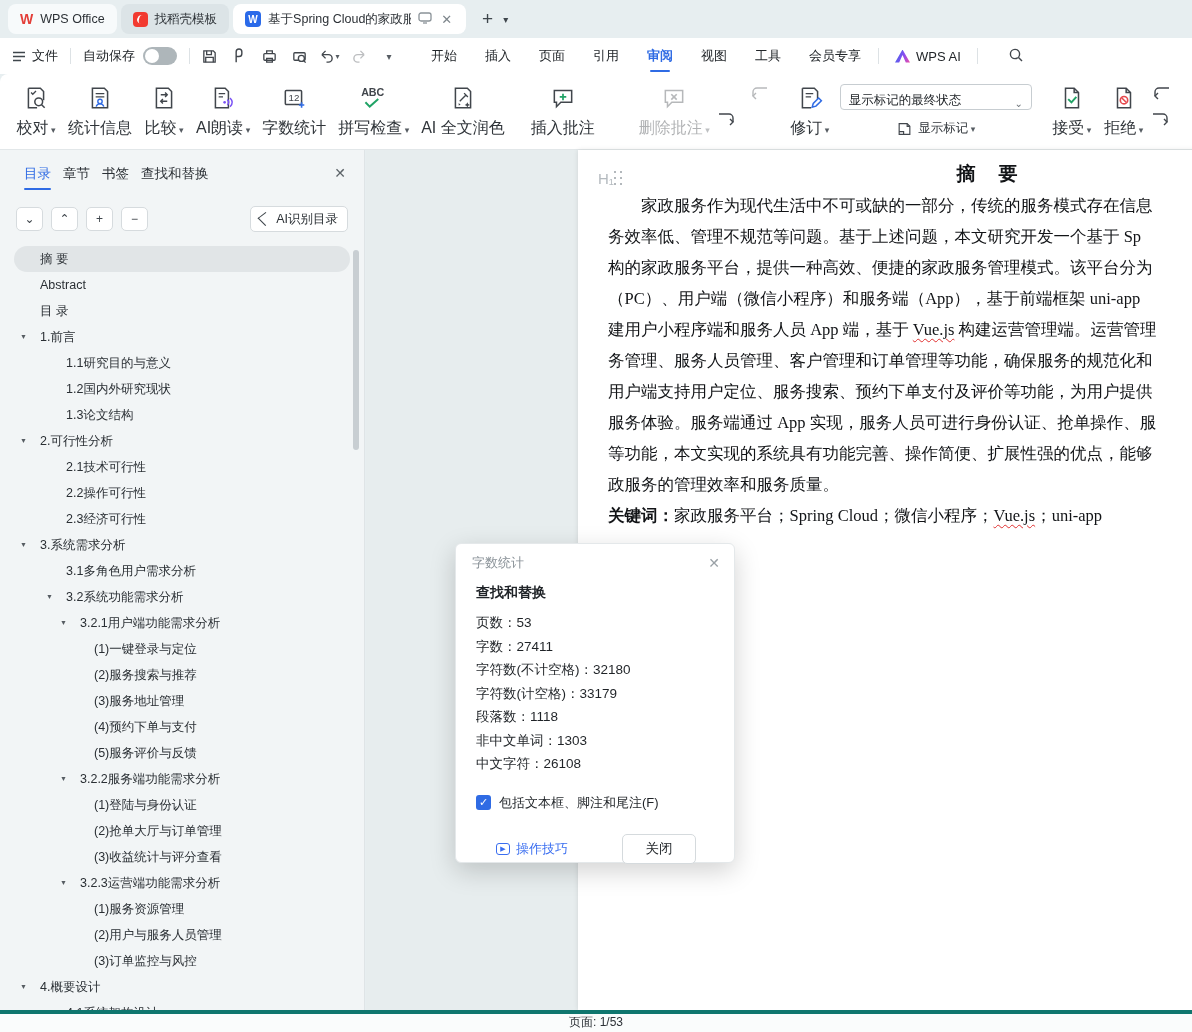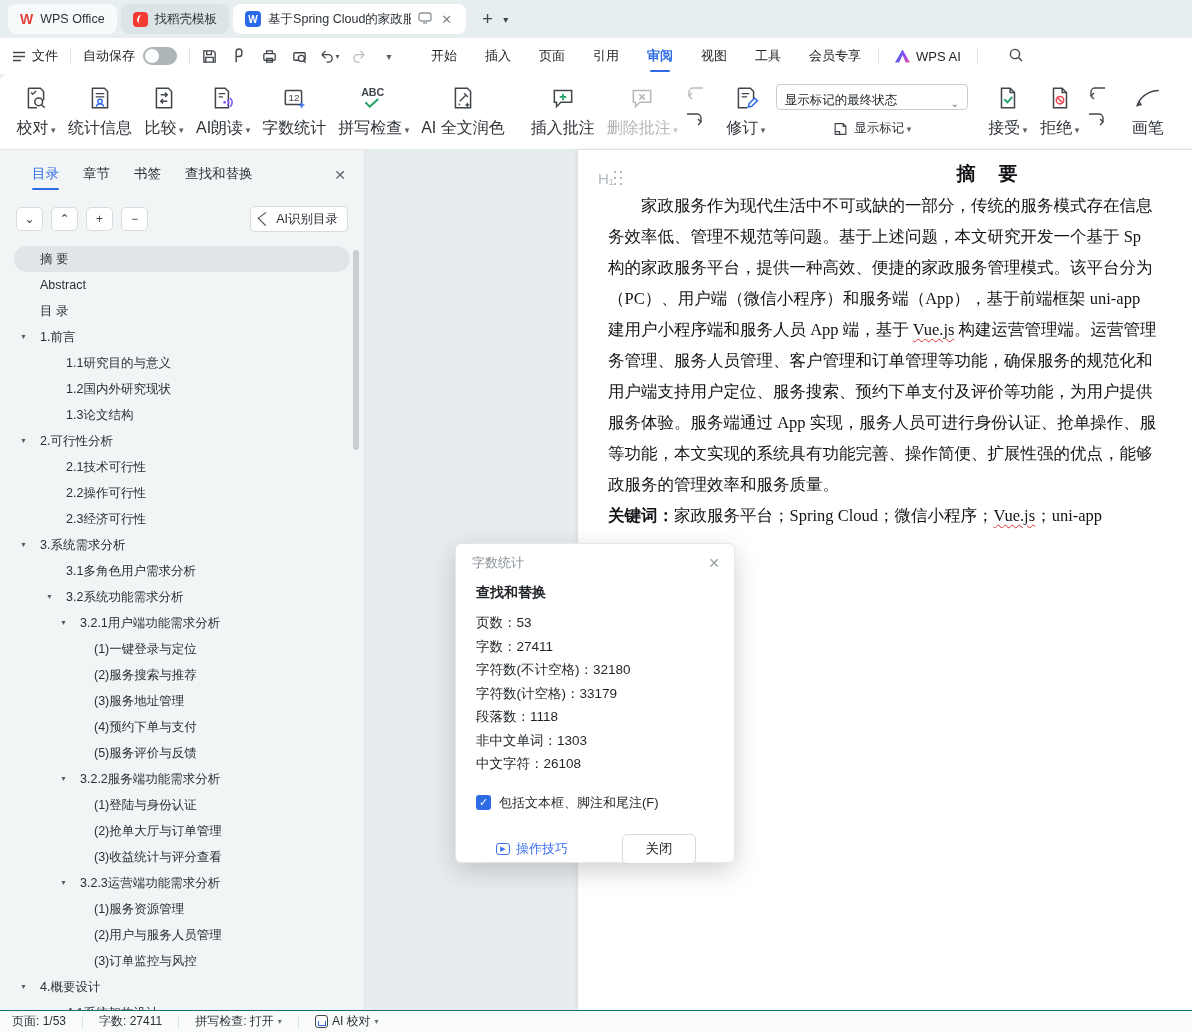--- a/index.html
+++ b/index.html
@@ -37,38 +37,38 @@
   .searchico { margin-left:14px; }
 
   
   .ribbon { position:absolute; left:0; top:74px; width:1192px; height:76px; background:#ffffff; border-bottom:1px solid #e2e7e9; display:flex; align-items:flex-start; padding:0 0 0 10px; border-top-left-radius:8px; }
   .rgroup { display:flex; align-items:flex-start; }
   .rdiv { width:1px; height:56px; background:#e6eaec; margin:10px 7px 0 7px; }
   .rbtn { display:flex; flex-direction:column; align-items:center; gap:5px; padding:9px 6px 0 6px; min-width:52px; }
   .rbtn .ric { height:30px; display:flex; align-items:center; justify-content:center; }
   .rlabel { font-size:16px; color:#30353a; white-space:nowrap; }
   .caret::after { content:" ▾"; font-size:9px; color:#565c62; }
-  .disabled { opacity:.38; }
+  .disabled { opacity:.38;margin-left:32px; }
   .stackcol { display:flex; flex-direction:column; gap:8px; padding-top:11px; }
   .smallico { width:22px; height:18px; display:flex; align-items:center; justify-content:center; }
   .revcol { display:flex; flex-direction:column; padding-top:10px; margin-left:4px; }
   .markup-dd { width:192px; height:26px; border:1px solid #c7cdd1; border-radius:4px; display:flex; align-items:flex-end; justify-content:space-between; padding:0 8px; font-size:12.5px; color:#22262a; background:#fff; }
   .markup-dd .dcaret { color:#6a7177; font-size:10px; }
   .revrow { display:flex; align-items:center; gap:16px; margin-top:10px; font-size:12.5px; color:#30353a;flex-direction:column; }
   .revrow .inline-btn { display:flex; align-items:center; gap:5px; }
   .hanzi-btn { display:flex; align-items:center; gap:4px; font-size:12px; color:#30353a; }
   .hz { font-size:11px; font-weight:bold; border:1px solid #41464c; border-radius:2px; padding:0 1px; line-height:12px; }
   .hz::after { content:"→"; font-size:9px; border:none; font-weight:normal; }
   .cjkcol { display:flex; flex-direction:column; gap:9px; padding-top:13px; }
   .launcher { position:absolute; left:1168px; top:136px; width:8px; height:8px; border-right:1.4px solid #8a9298; border-bottom:1.4px solid #8a9298; }
   .launcher::after{ content:""; position:absolute; right:0; bottom:0; width:6px; height:1.4px; background:#8a9298; transform:rotate(45deg); transform-origin:right bottom; }
 
   
   .sidebar { position:absolute; left:0; top:150px; width:365px; height:860px; background:#f2f5f6; border-right:1px solid #dfe4e6; overflow:hidden; }
-  .stabs { display:flex; align-items:center; gap:24px; padding:15px 18px 8px 32px; font-size:13.5px; color:#2c3136; }
+  .stabs { display:flex; gap:12px; padding:15px 18px 8px 24px; font-size:13.5px; color:#2c3136; }
   .stab { position:relative; padding-bottom:7px; }
   .stab.active { color:#2f6be4; }
   .stab.active::after { content:""; position:absolute; left:0; right:0; bottom:0; height:2.5px; background:#2f6be4; border-radius:2px; }
   .sclose { margin-left:auto; color:#5c6368; font-size:14px; padding-bottom:6px; }
   .sbtnrow { display:flex; align-items:center; gap:8px; padding:8px 16px 0 16px; }
   .sqbtn { width:27px; height:24px; border:1px solid #d6dbde; border-radius:5px; background:#fff; display:flex; align-items:center; justify-content:center; font-size:12px; color:#3f464c; }
   .aibtn { margin-left:auto; height:26px; border:1px solid #d6dbde; border-radius:5px; background:#fff; display:flex; align-items:center; gap:5px; padding:0 9px; font-size:12.5px; color:#2c3136; }
   .aibtn .tri-ico { width:11px; height:10px; border:1.4px solid #3f464c; border-top:none; border-right:none; transform:rotate(45deg) skew(-8deg); }
   .outline { margin-top:14px; position:relative; }
   .outline-row { height:26px; display:flex; align-items:center; font-size:12.5px; color:#2a2f34; margin:0 14px; border-radius:13px; position:relative; white-space:nowrap; }
@@ -102,21 +102,21 @@
   .dsec { font-size:14px; font-weight:bold; color:#1f2327; margin-bottom:9px; }
   .drow { font-size:13.5px; color:#1f2327; line-height:23.5px; }
   .dcheckrow { display:flex; align-items:center; gap:8px; margin-top:18px; font-size:13px; color:#1f2327; }
   .chk { width:15px; height:15px; border-radius:3px; background:#2f6be4; color:#fff; font-size:11px; display:flex; align-items:center; justify-content:center; }
   .dfooter { display:flex; align-items:center; justify-content:space-between; padding:22px 18px 0 20px; }
   .tips { display:flex; align-items:center; gap:6px; color:#3a6ef0; font-size:13px; }
   .tips .play { width:14px; height:12px; border:1.3px solid #3a6ef0; border-radius:3px; display:flex; align-items:center; justify-content:center; font-size:7px; }
   .dclosebtn { width:74px; height:30px; border:1px solid #d5dadd; border-radius:5px; background:#fff; font-size:13.5px; color:#1f2327; display:flex; align-items:center; justify-content:center; }
 
   
-  .statusbar { position:absolute; left:0; top:1010px; width:1192px; height:22px; background:#fafcfc; border-top:1px solid #0f766e; display:flex; align-items:center; padding:0 12px; font-size:12px; color:#2c3136; gap:0; }
+  .statusbar { position:absolute; left:0; top:1010px; width:1192px; height:22px; background:#fafcfc; border-top:4px solid #0f766e; display:flex; align-items:center; padding:0 12px; font-size:12px; color:#2c3136; gap:0;flex-direction:column; }
   .sbitem { display:flex; align-items:center; gap:4px; }
   .sbdiv { width:1px; height:12px; background:#dde2e5; margin:0 16px; }
   .scaret { font-size:8px; color:#6a7177; }
   .aiproof-ico { width:13px; height:13px; border:1.3px solid #41464c; border-radius:3px; position:relative; }
   .aiproof-ico::after { content:""; position:absolute; left:2px; bottom:1px; width:6px; height:4px; border:1.2px solid #2f6be4; border-top:none; }
 </style>
 </head>
 <body>
 
 <div class="titlebar">

